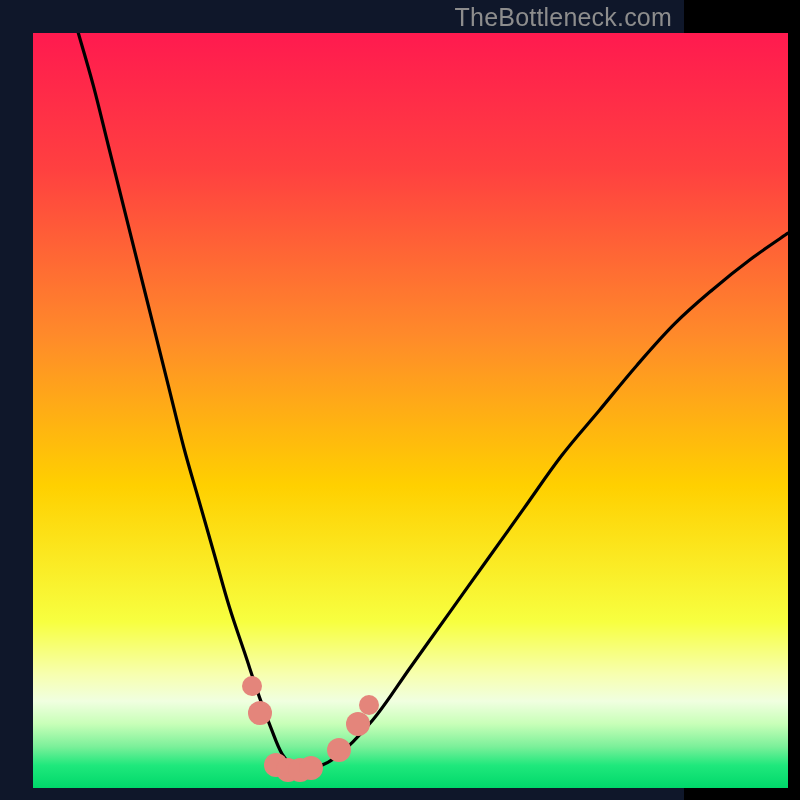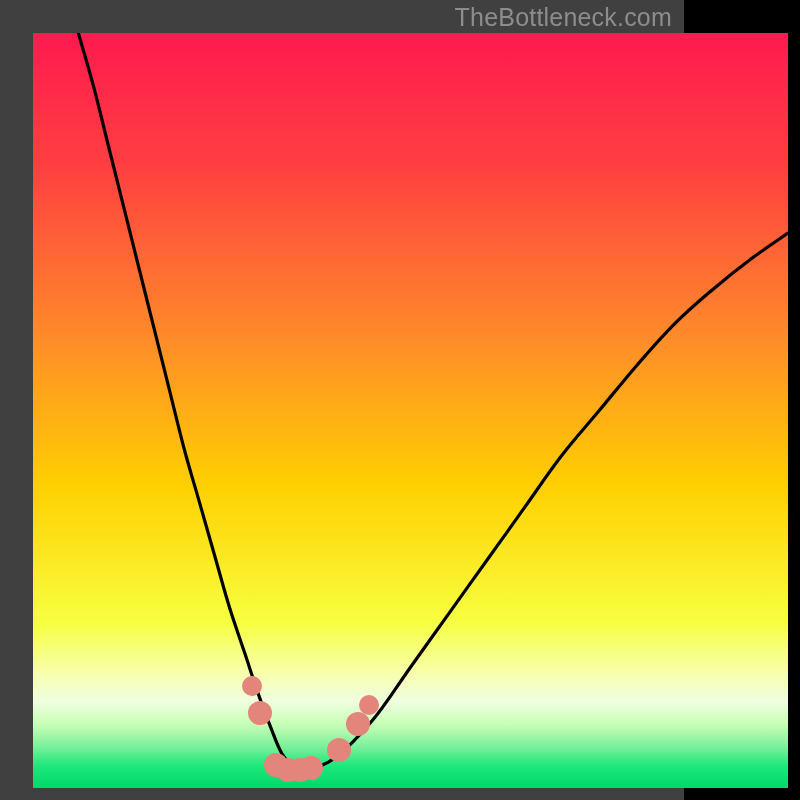--- a/index.html
+++ b/index.html
@@ -9,21 +9,21 @@
     height: 800px;
     background: #000;
     overflow: hidden;
   }
   .frame {
     position: absolute;
     left: 0;
     top: 0;
     width: 684px;
     height: 800px;
-    background: #404040;
+    background: #0f172a;
   }
   .plot {
     position: absolute;
     left: 33px;
     top: 33px;
     width: 755px;
     height: 755px;
     overflow: hidden;
   }
   .gradient-fill {

